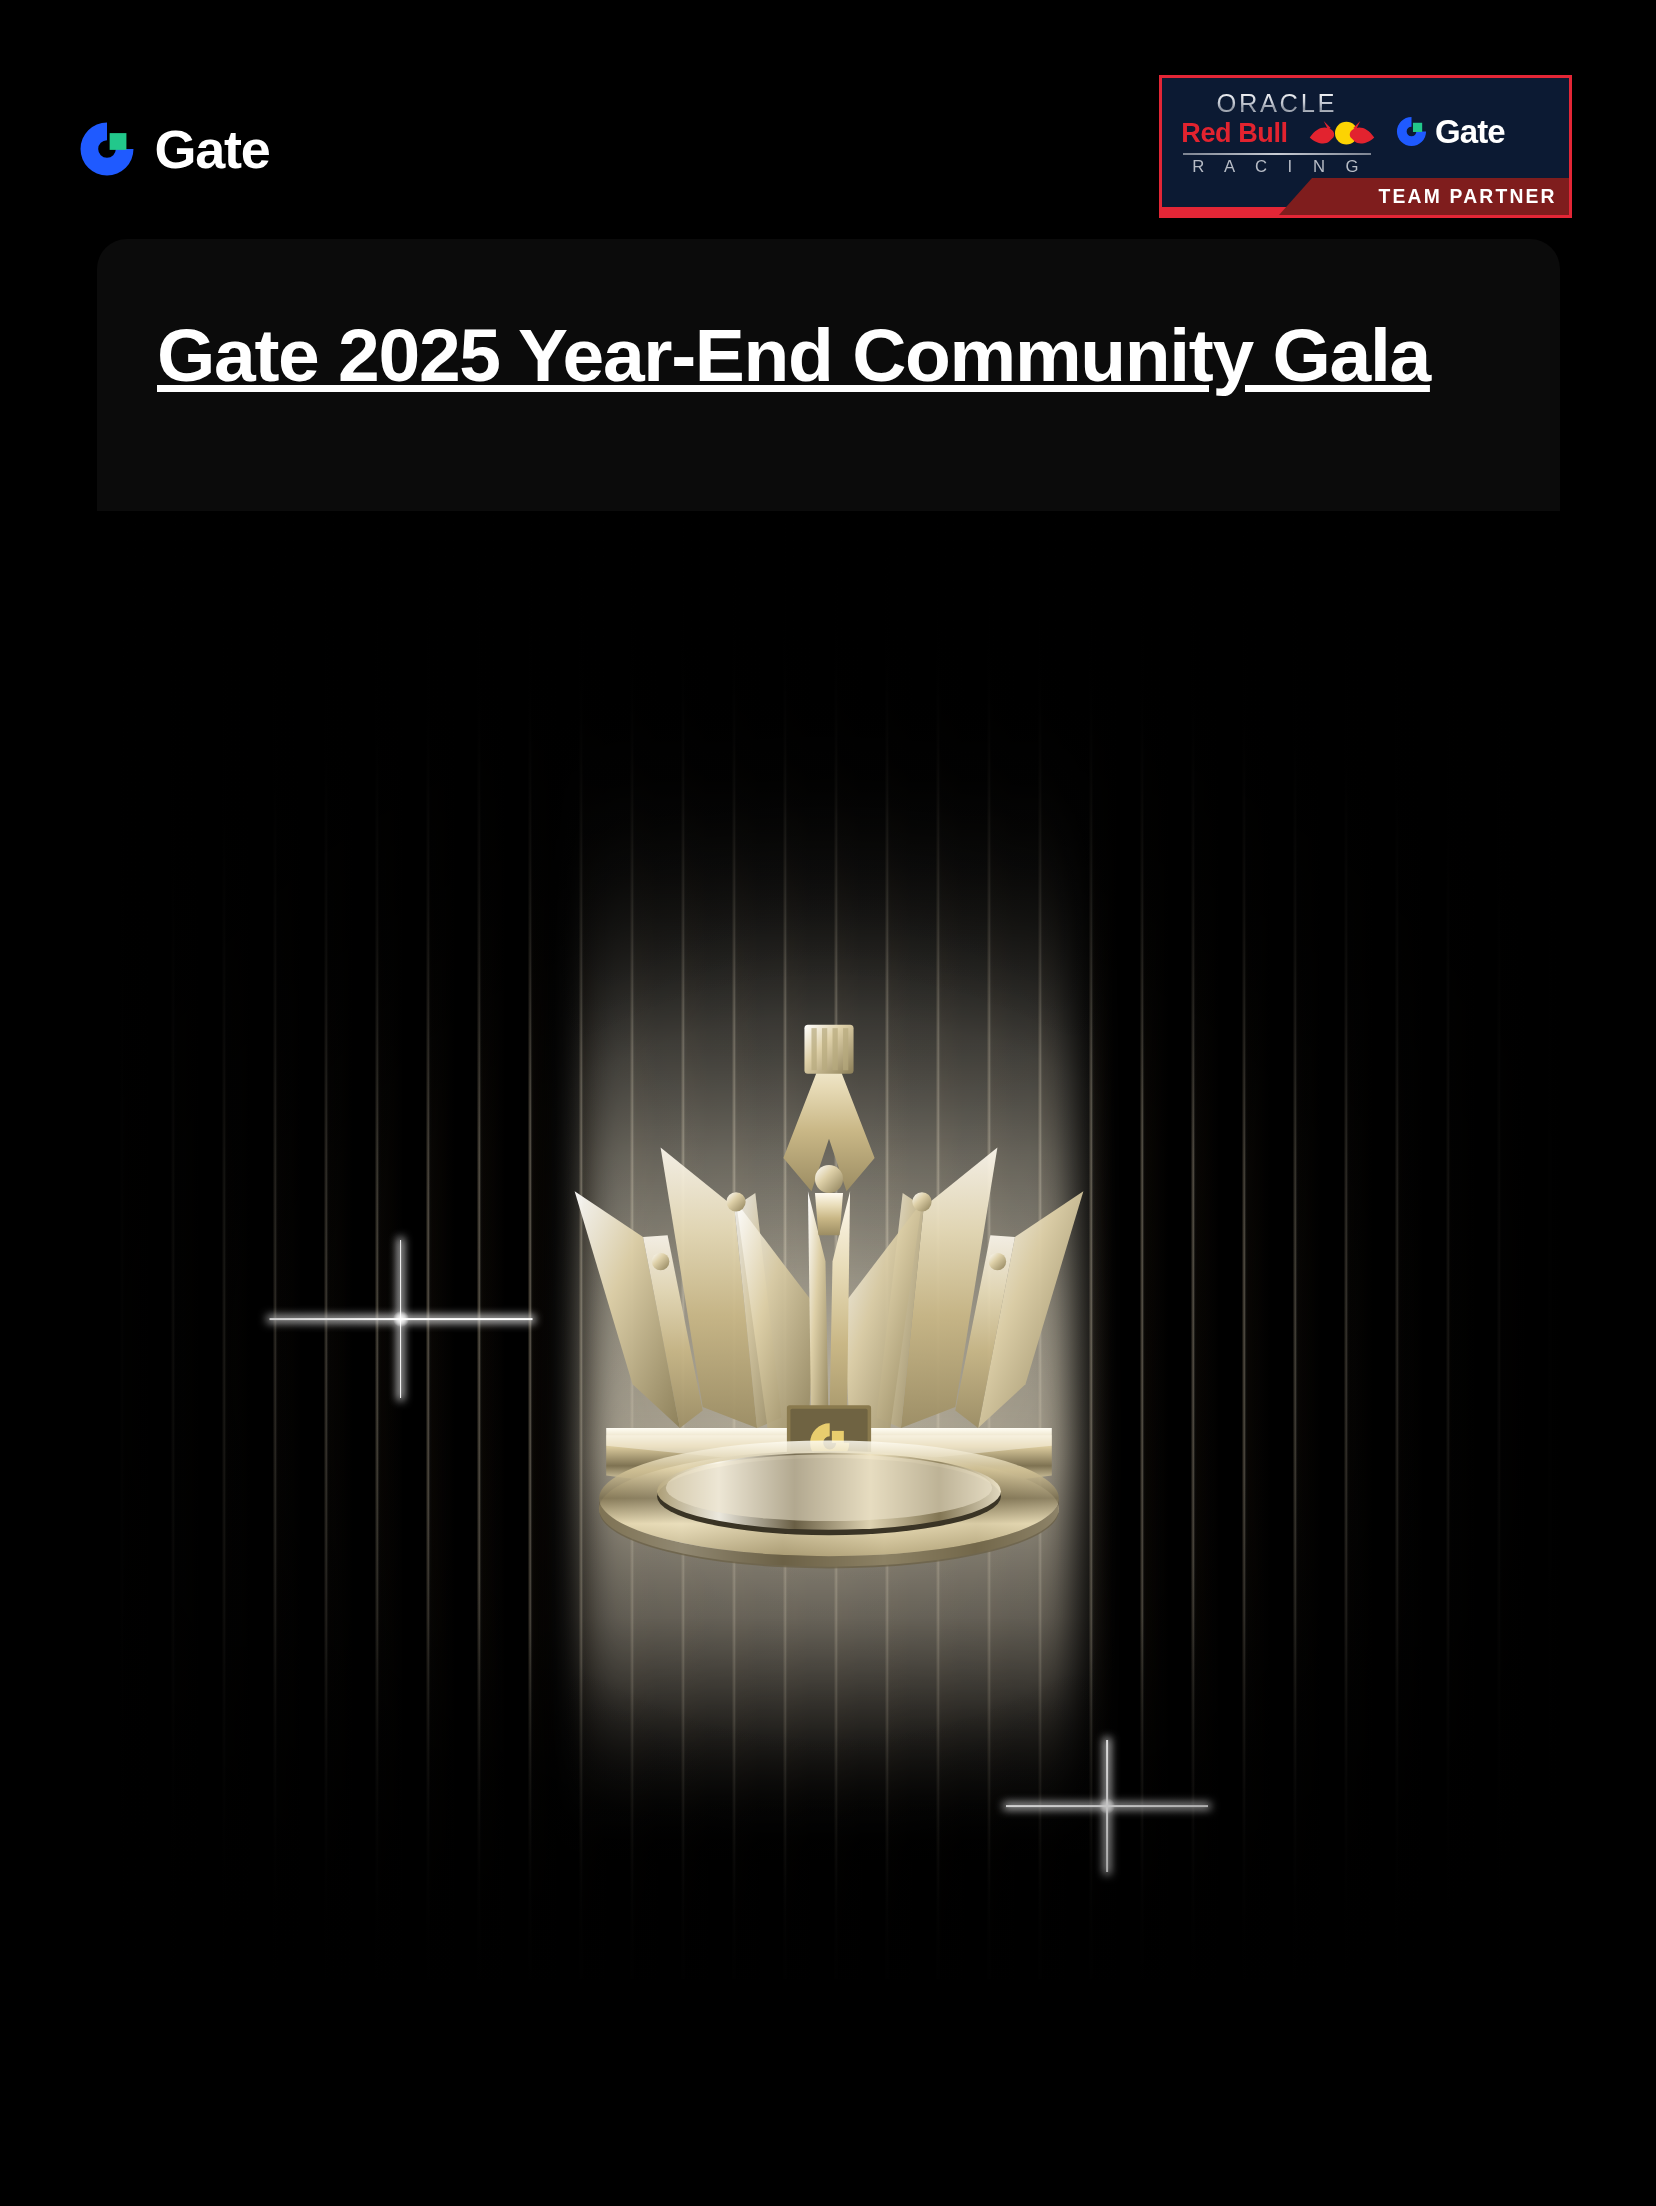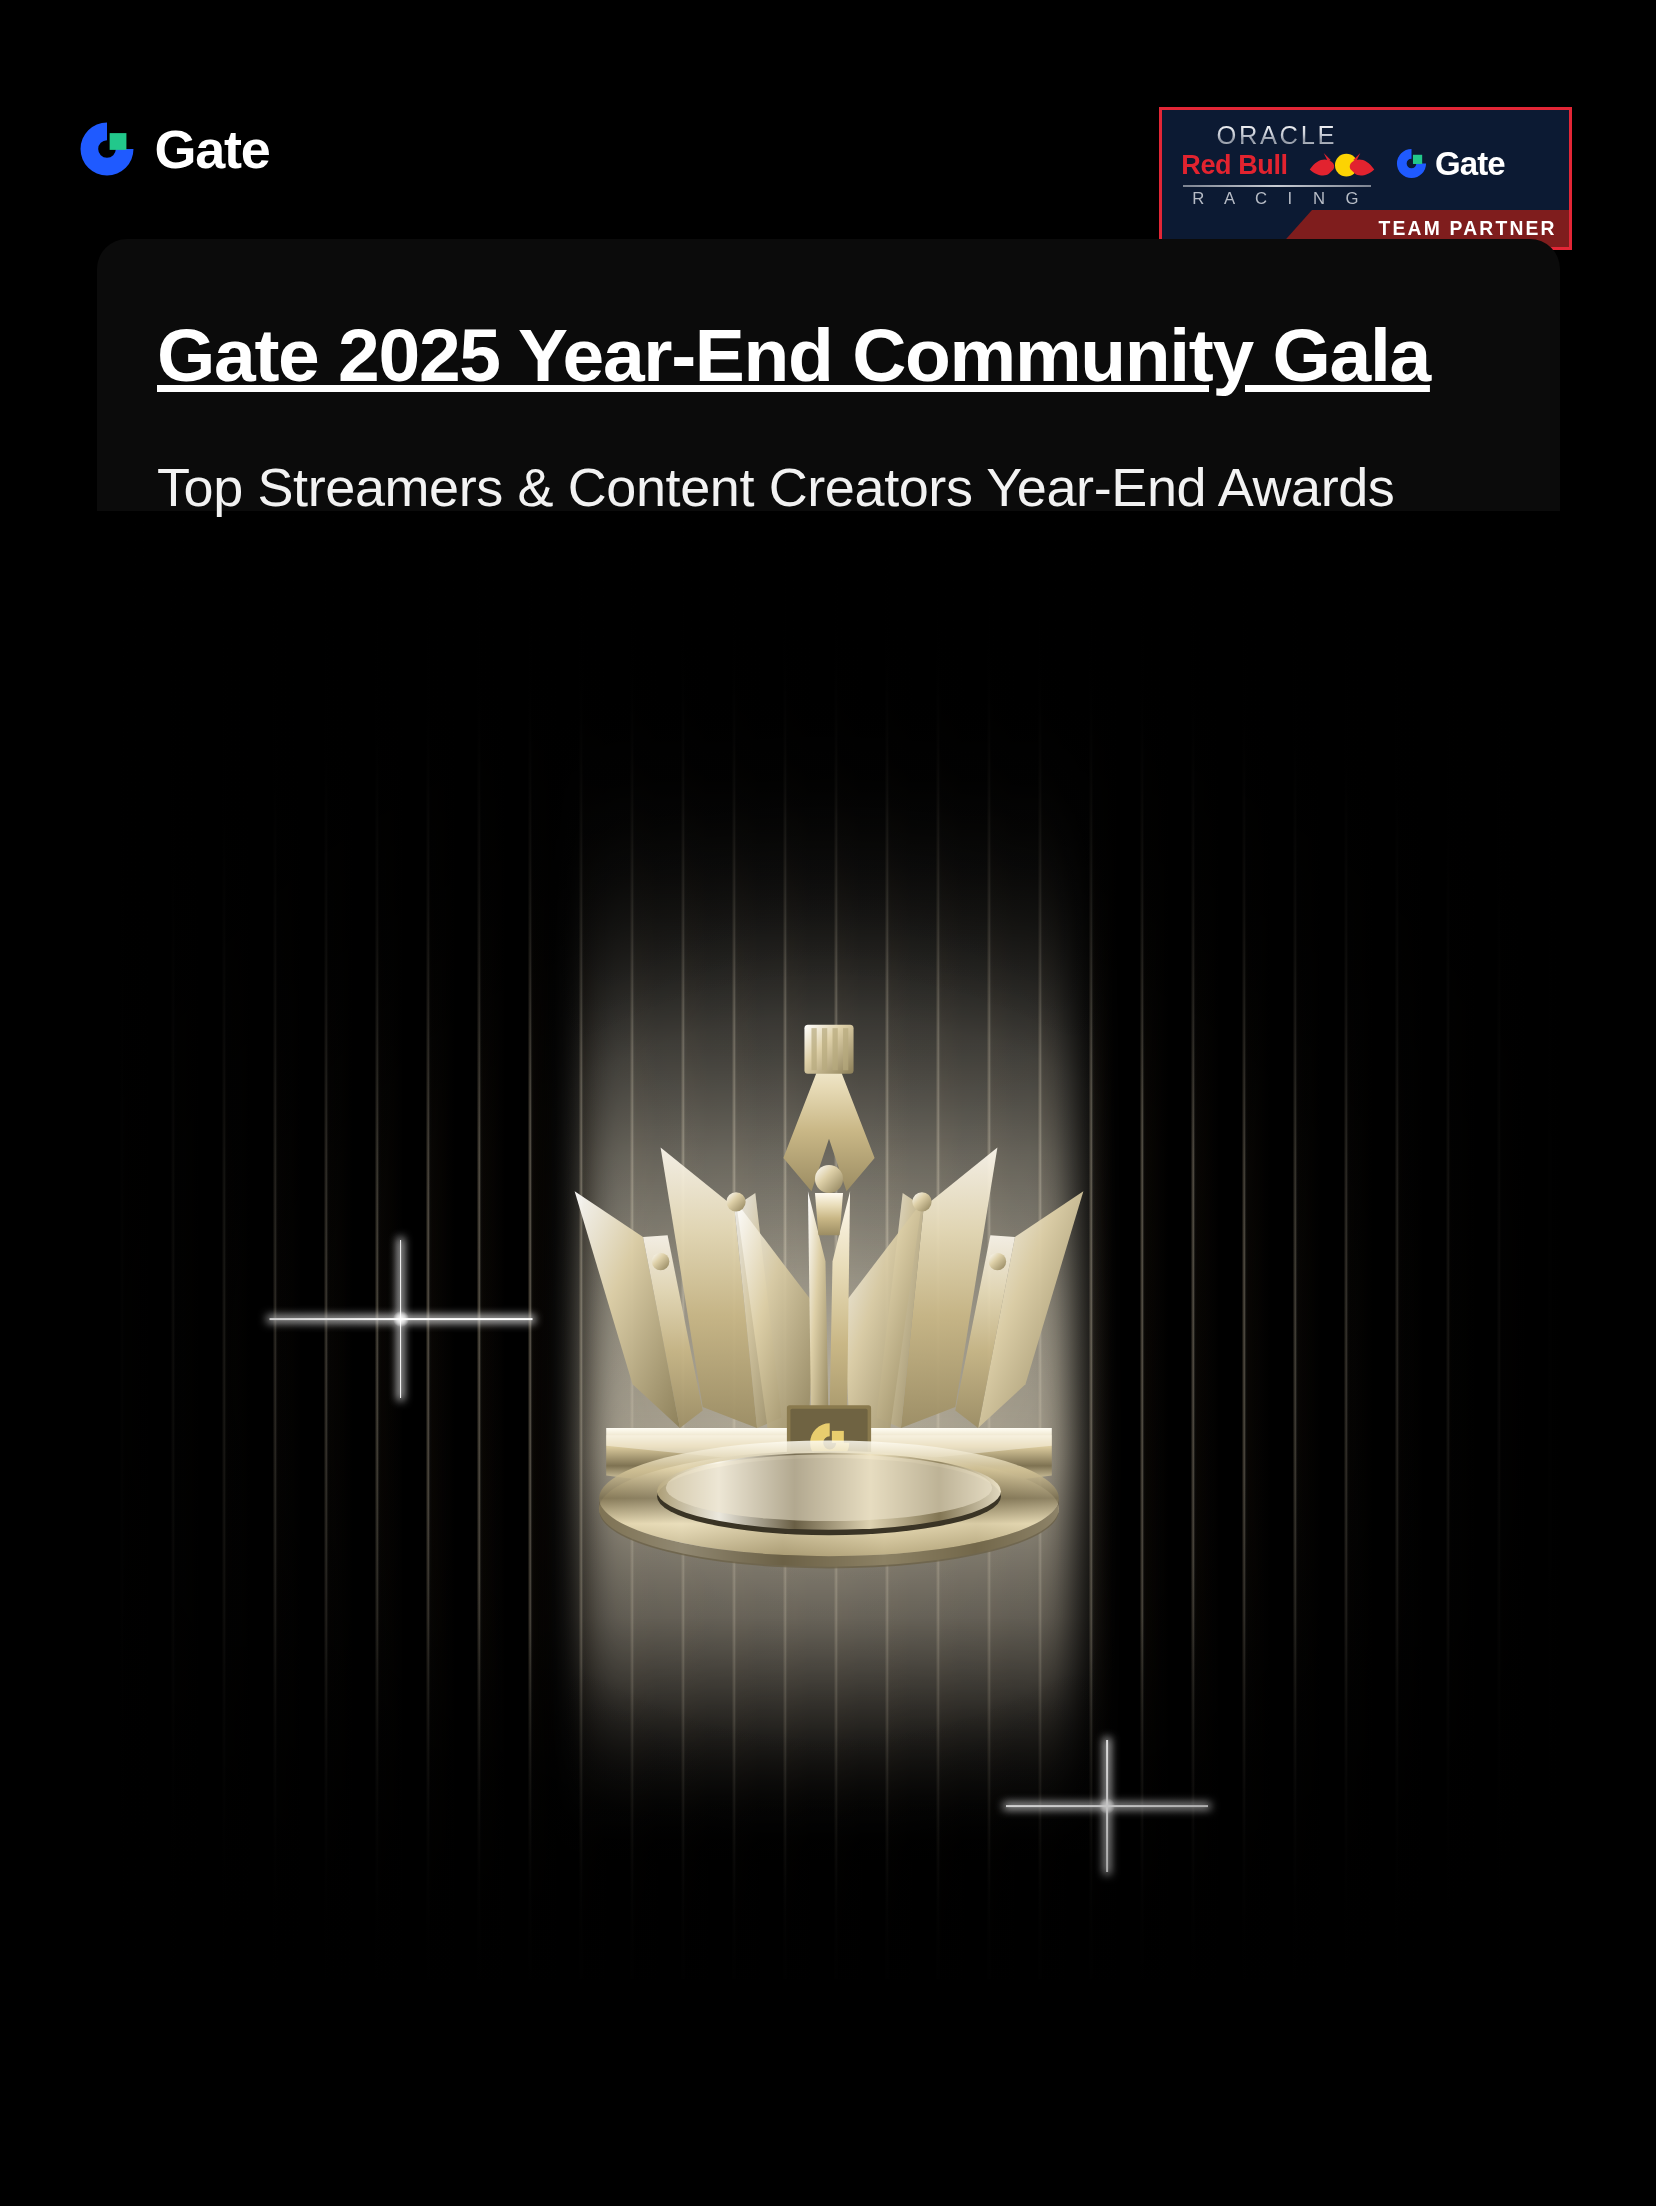--- a/index.html
+++ b/index.html
@@ -55,21 +55,20 @@
   
   .partner-badge {
     position: absolute;
     left: 1159px;
     top: 75px;
     width: 413px;
     height: 143px;
     background: #0c1a33;
     border: 3.5px solid #e32636;
     overflow: hidden;
-    margin-top: 32px;
   }
 
   .badge-inner {
     position: absolute;
     inset: 0;
     background: #0c1a33;
   }
 
   .orbr-block {
     position: absolute;
@@ -406,21 +405,20 @@
       <div class="team-partner-strip">
         <span>TEAM PARTNER</span>
       </div>
     </div>
   </div>
 
   <div class="card">
 
     <div class="card-text">
       <h1 class="card-title">Gate 2025 Year-End Community Gala</h1>
-      <h2 class="card-subtitle">Top Streamers &amp; Content Creators Year-End Awards</h2>
     </div>
 
     <div class="hero">
       <div class="hero-bars"></div>
       <div class="hero-glow"></div>
       <div class="hero-bars-mask"></div>
 
       <div class="crown">
         <svg class="crown-svg" viewBox="0 0 640 700" aria-hidden="true">
           <defs>

